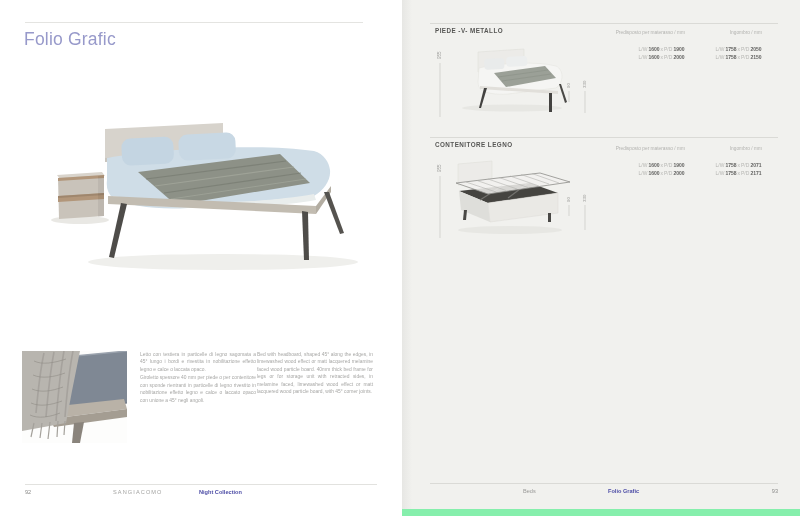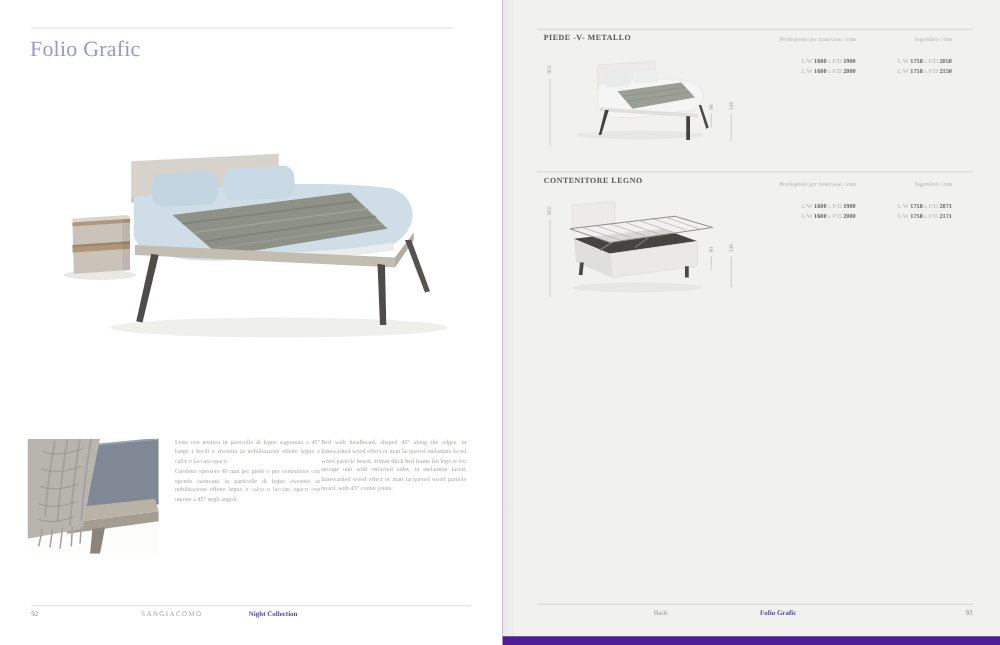--- a/index.html
+++ b/index.html
@@ -1,18 +1,18 @@
 <!DOCTYPE html>
 <html><head>
 <meta charset="utf-8">
 <style>
   * { margin:0; padding:0; box-sizing:border-box; }
   html,body { width:800px; height:516px; overflow:hidden; background:#ffffff;
               font-family:"Liberation Sans", sans-serif; -webkit-text-size-adjust:none; }
-  .canvas { position:relative; width:800px; height:516px; background:#4c1d95;font-family:Liberation Serif, serif; }
+  .canvas { position:relative; width:800px; height:516px; background:#86efac; }
 
   
   .left-page { position:absolute; left:0; top:0; width:402px; height:516px; background:#ffffff; }
   .lp-top-rule { position:absolute; left:25px; top:22px; width:338px; height:1px; background:#e4e4e1; }
   .page-title { position:absolute; left:24px; top:29px; font-size:17.5px; font-weight:400;
                 color:#9799ca; letter-spacing:.2px; }
   .main-photo { position:absolute; left:18px; top:92px; width:365px; height:200px; }
   .thumb { position:absolute; left:22px; top:351px; width:105px; height:92px; }
   .desc { position:absolute; top:351px; width:116px; font-size:4.9px; line-height:1.52;
           color:#a7a7a5; text-align:justify; }

